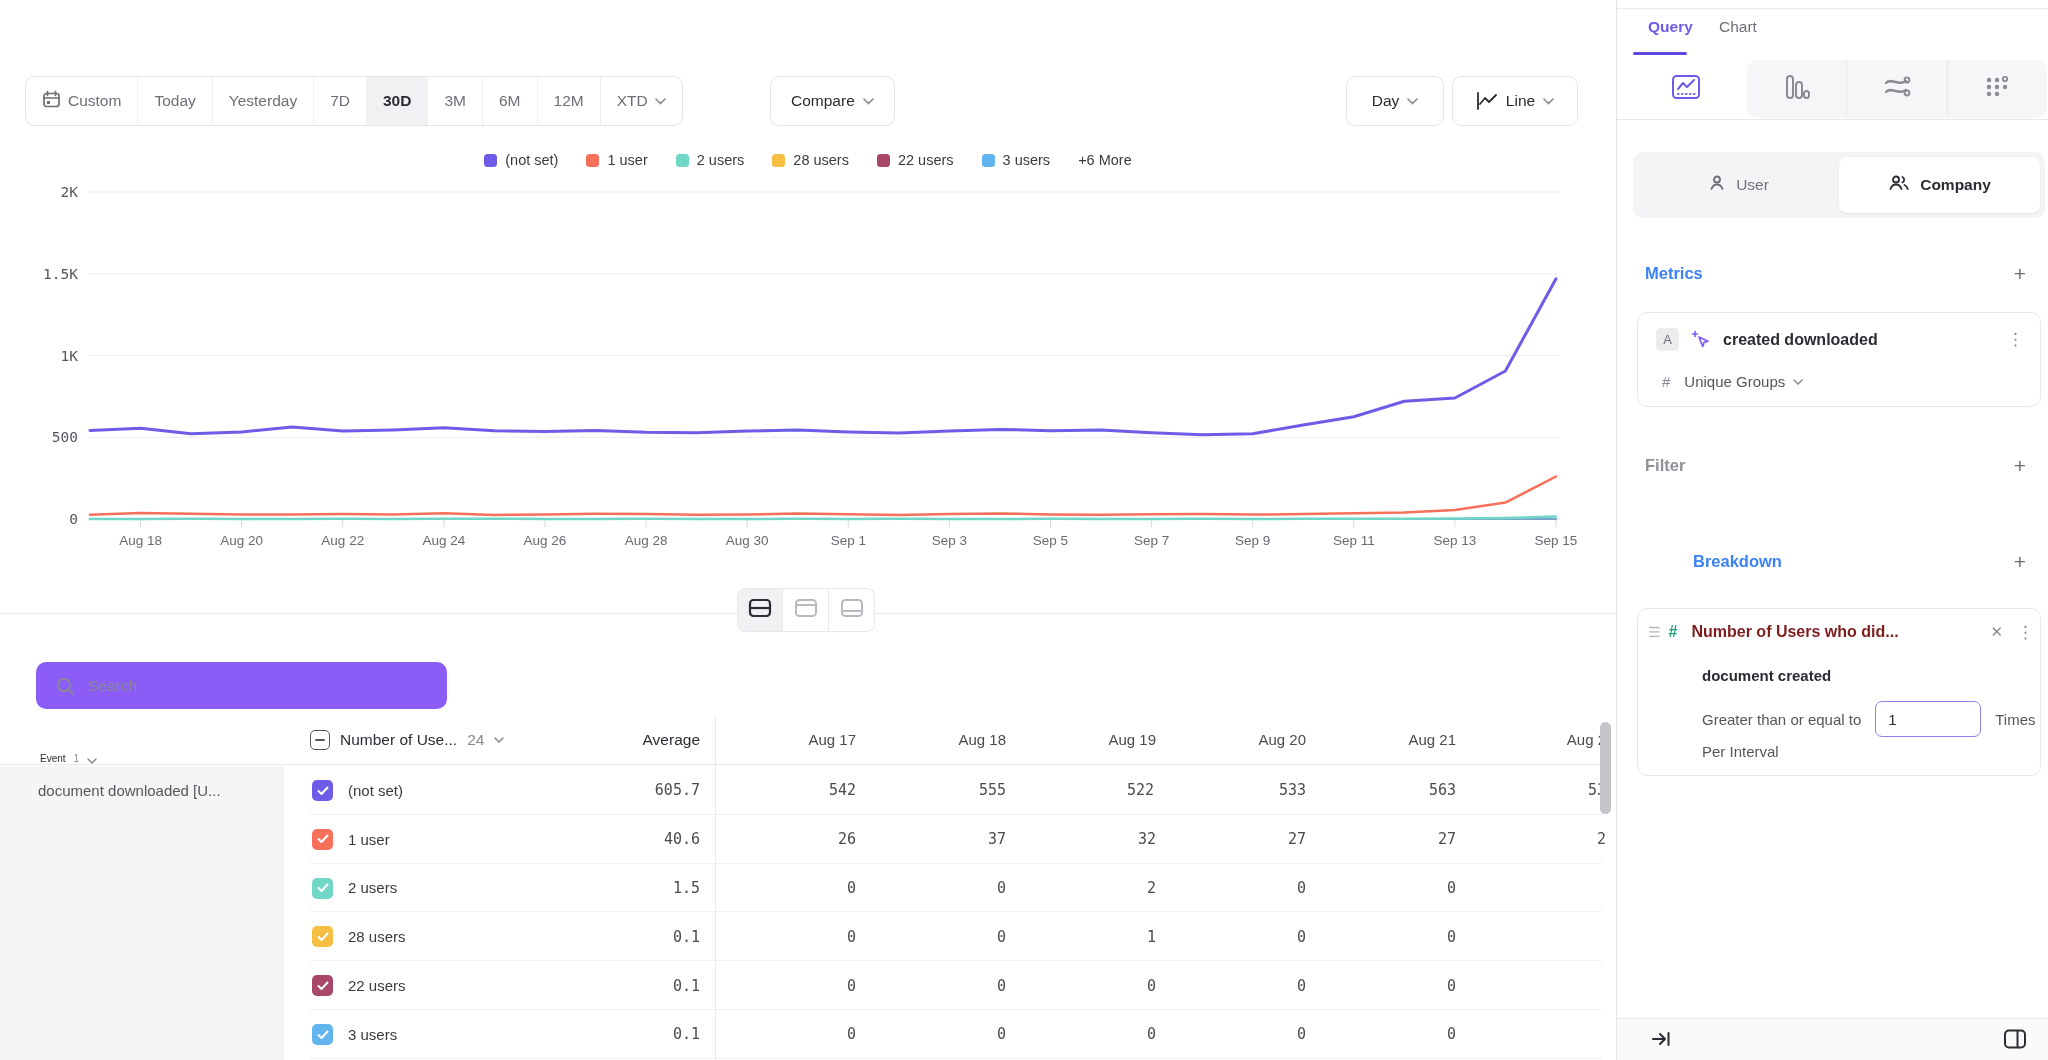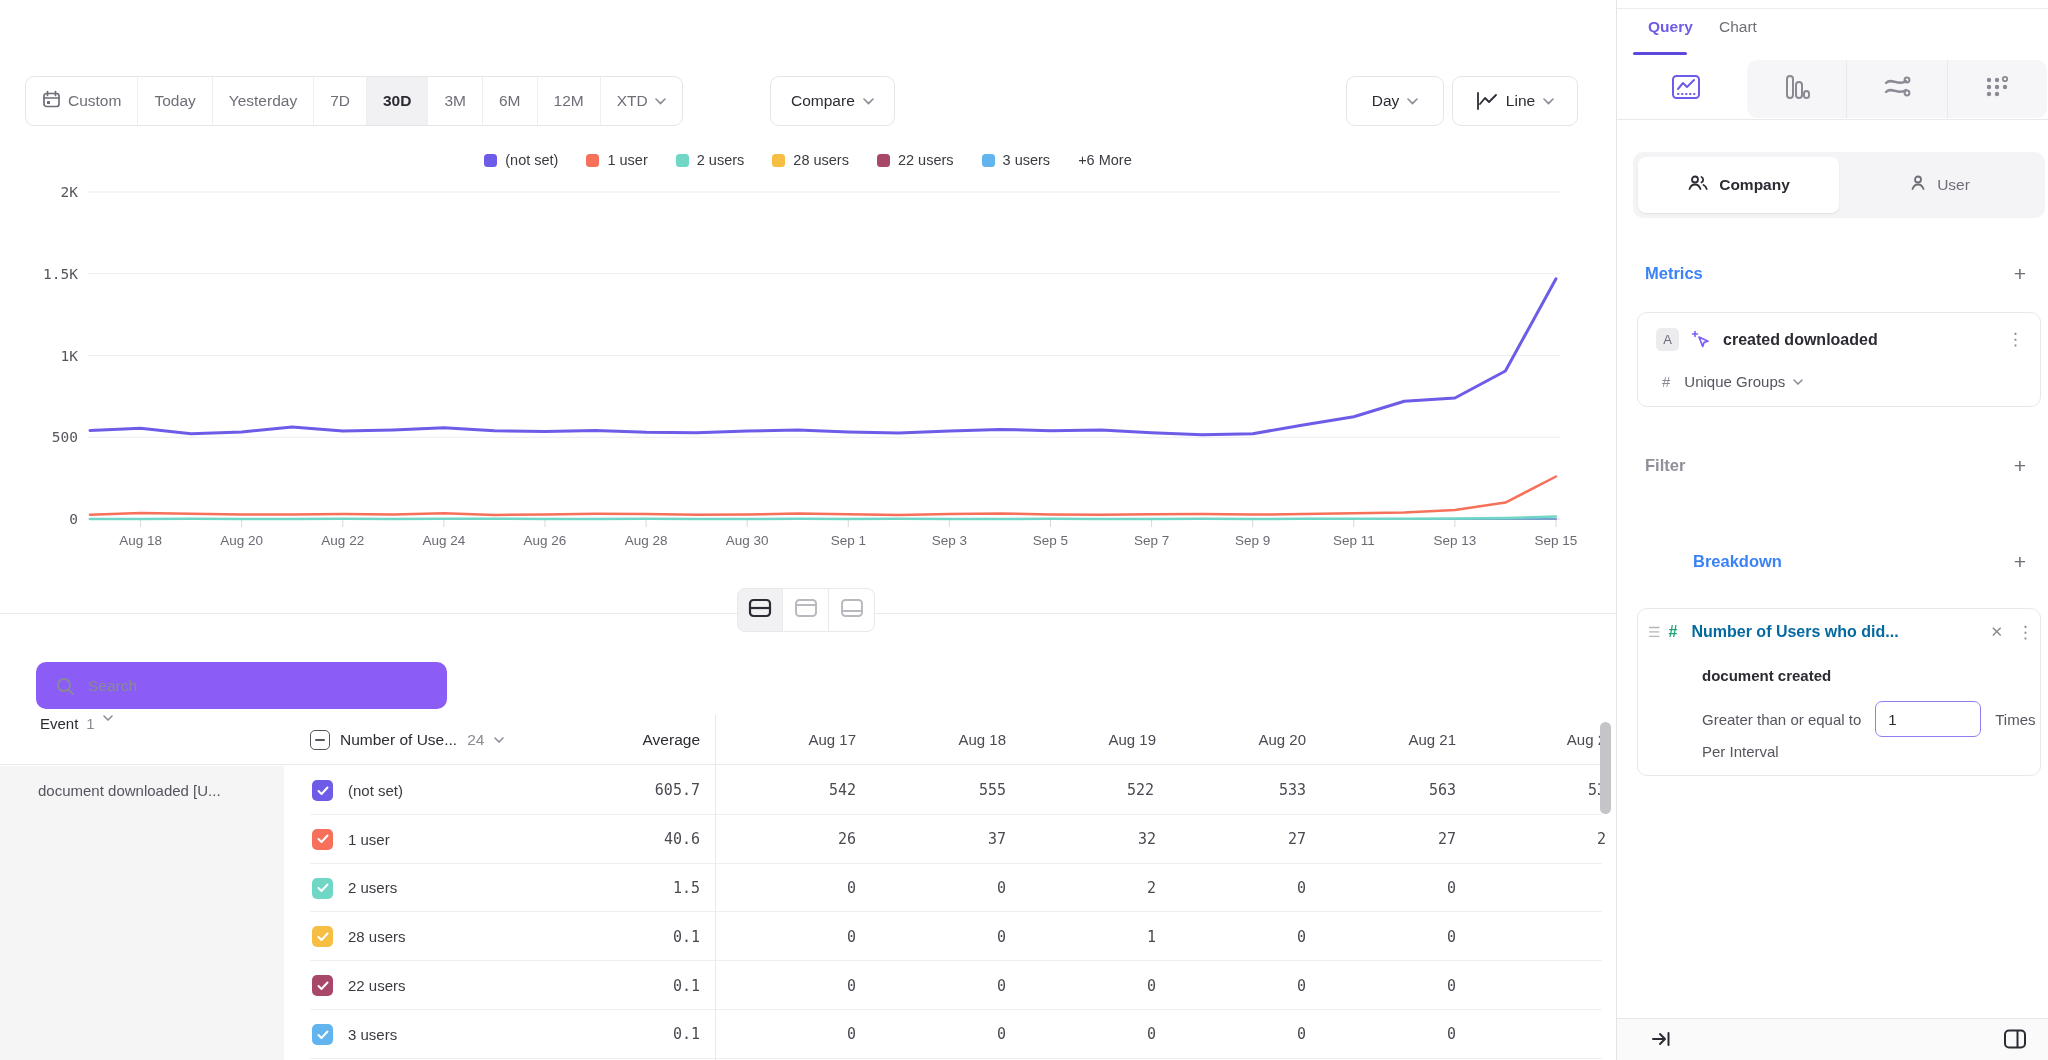--- a/index.html
+++ b/index.html
@@ -39,22 +39,22 @@
   .search-box { position:absolute; left:36px; top:662px; width:411px; height:47px; background:#8b5cf6;
     border-radius:10px; display:flex; align-items:center; gap:14px; padding:0 20px; color:#8A8A94; }
   .search-box input { border:none; outline:none; background:transparent; font-size:15.5px; width:100%;
     font-family:"Liberation Sans", sans-serif; color:#2B2B33; }
   .search-box input::placeholder { color:#8A8A94; }
 
   
   .mono { font-family:"DejaVu Sans Mono", monospace; }
   .thead { position:absolute; left:0; top:715px; width:1616px; height:49px; }
   .head-line { position:absolute; left:0; top:764px; width:1602px; height:1px; background:#E9E9EC; }
-  .event-head { position:absolute; left:40px; top:0; height:49px; display:flex; align-items:flex-start; gap:8px;
-    font-size:15px; color:#2B2B33; cursor:pointer; }
+  .event-head { position:absolute; left:40px; top:0; height:49px; display:flex; align-items:flex-end; gap:8px;
+    font-size:10px; color:#2B2B33; cursor:pointer; }
   .count-gray { color:#8A8A94; }
   .group-head { position:absolute; left:310px; top:0; height:49px; display:flex; align-items:center; gap:10px;
     font-size:15.5px; color:#2B2B33; cursor:pointer; }
   .cb-ind { width:20px; height:20px; border:1.5px solid #55555E; border-radius:5px; background:#fff;
     display:flex; align-items:center; justify-content:center; }
   .cb-ind .minus { width:10px; height:2px; background:#55555E; border-radius:1px; }
   .avg-head { position:absolute; left:540px; top:0; height:49px; width:160px; display:flex; align-items:center;
     justify-content:flex-end; font-size:15.5px; color:#2B2B33; }
   .date-head { position:absolute; top:0; height:49px; width:150px; display:flex; align-items:center;
     justify-content:flex-end; font-size:15px; color:#4A4A52; }
@@ -485,38 +485,38 @@
                 <circle cx="21" cy="13" r="2.2" fill="currentColor"></circle>
                 <circle cx="5" cy="20" r="2.2" fill="currentColor"></circle>
                 <circle cx="13" cy="20" r="2.2" fill="currentColor"></circle>
               </svg>
           </span>
         </div>
       </div>
     </div>
 
     <div class="scope-toggle">
+      <div class="scope-opt">
+        <span>
+          <svg width="18" height="18" viewBox="0 0 18 18">
+              <circle cx="9" cy="5.5" r="3" fill="none" stroke="currentColor" stroke-width="1.8"></circle>
+              <path d="M3.5 15c1-3 3-4.5 5.5-4.5S13.5 12 14.5 15" fill="none" stroke="currentColor" stroke-width="1.8" stroke-linecap="round"></path>
+            </svg>
+        </span>
+        <span>User</span>
+      </div>
       <div class="scope-opt active">
         <span>
           <svg width="22" height="18" viewBox="0 0 22 18">
               <circle cx="8" cy="5.5" r="3" fill="none" stroke="currentColor" stroke-width="1.8"></circle>
               <path d="M2.5 15c1-3 3-4.5 5.5-4.5s4.5 1.5 5.5 4.5" fill="none" stroke="currentColor" stroke-width="1.8" stroke-linecap="round"></path>
               <path d="M14.5 3a3 3 0 0 1 0 5.4M16.5 11c1.5.6 2.6 1.9 3.2 4" fill="none" stroke="currentColor" stroke-width="1.8" stroke-linecap="round"></path>
             </svg>
         </span>
         <span>Company</span>
-      </div>
-      <div class="scope-opt">
-        <span>
-          <svg width="18" height="18" viewBox="0 0 18 18">
-              <circle cx="9" cy="5.5" r="3" fill="none" stroke="currentColor" stroke-width="1.8"></circle>
-              <path d="M3.5 15c1-3 3-4.5 5.5-4.5S13.5 12 14.5 15" fill="none" stroke="currentColor" stroke-width="1.8" stroke-linecap="round"></path>
-            </svg>
-        </span>
-        <span>User</span>
       </div>
     </div>
 
     <div class="sb-heading" style="top:264px;">Metrics</div>
     <div class="sb-plus" style="top:262px;">+</div>
 
     <div class="card" style="top:312px;height:95px;">
       <div class="abs" style="left:18px;top:15px;display:flex;align-items:center;gap:12px;width:368px;">
         <span class="badge-a">A</span>
         <span style="display:inline-flex;color:#7C5CFA;">
@@ -544,21 +544,21 @@
     <div class="sb-heading muted" style="top:456px;">Filter</div>
     <div class="sb-plus" style="top:454px;">+</div>
 
     <div class="sb-heading" style="top:552px;margin-left:48px;">Breakdown</div>
     <div class="sb-plus" style="top:550px;">+</div>
 
     <div class="card" style="top:608px;height:168px;">
       <div class="abs" style="left:10px;top:14px;display:flex;align-items:center;gap:8px;width:386px;">
         <span style="color:#B6B6BC;font-size:14px;cursor:grab;">☰</span>
         <span style="color:#21A179;font-size:16px;font-weight:bold;">#</span>
-        <span style="font-size:16px;font-weight:bold;color:#0369a1;flex:1;padding-left:6px;">Number of Users who did...</span>
+        <span style="font-size:16px;font-weight:bold;color:#7f1d1d;flex:1;padding-left:6px;">Number of Users who did...</span>
         <span style="color:#8A8A94;font-size:15px;cursor:pointer;padding:0 6px;">✕</span>
         <span class="kebab">⋮</span>
       </div>
       <div class="abs" style="left:64px;top:58px;font-size:15px;font-weight:bold;color:#2B2B33;">document created</div>
       <div class="abs" style="left:64px;top:92px;display:flex;align-items:center;gap:14px;">
         <span style="font-size:15px;color:#55555E;">Greater than or equal to</span>
         <input class="times-input" value="1" style="">
         <span style="font-size:15px;color:#55555E;">Times</span>
       </div>
       <div class="abs" style="left:64px;top:134px;font-size:15px;color:#55555E;">Per Interval</div>

